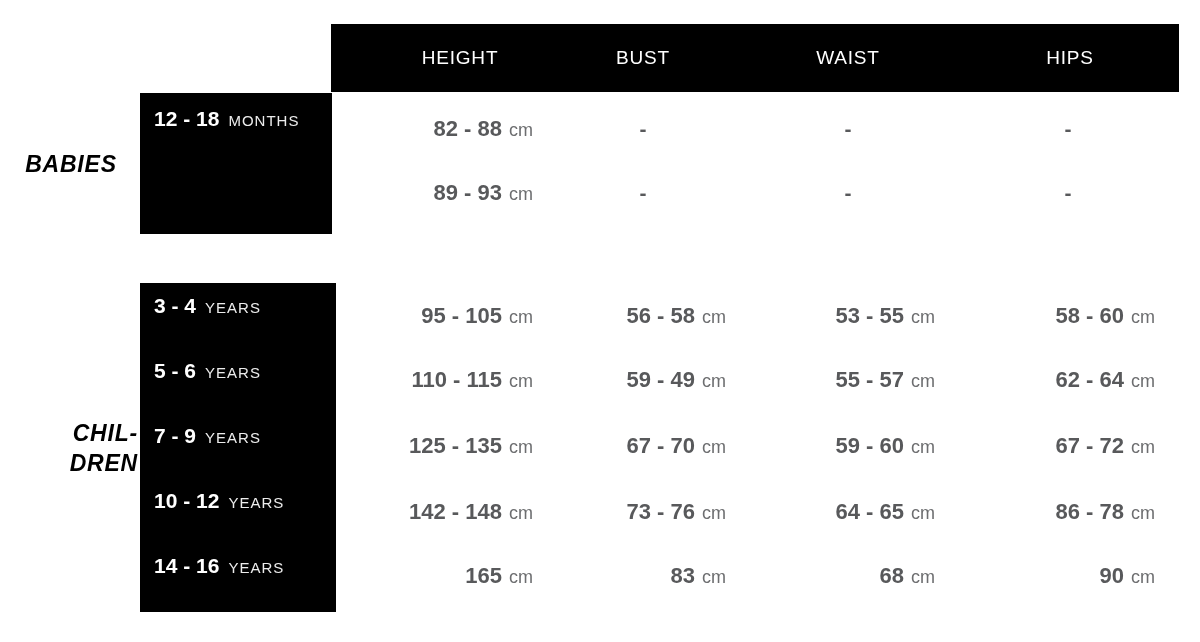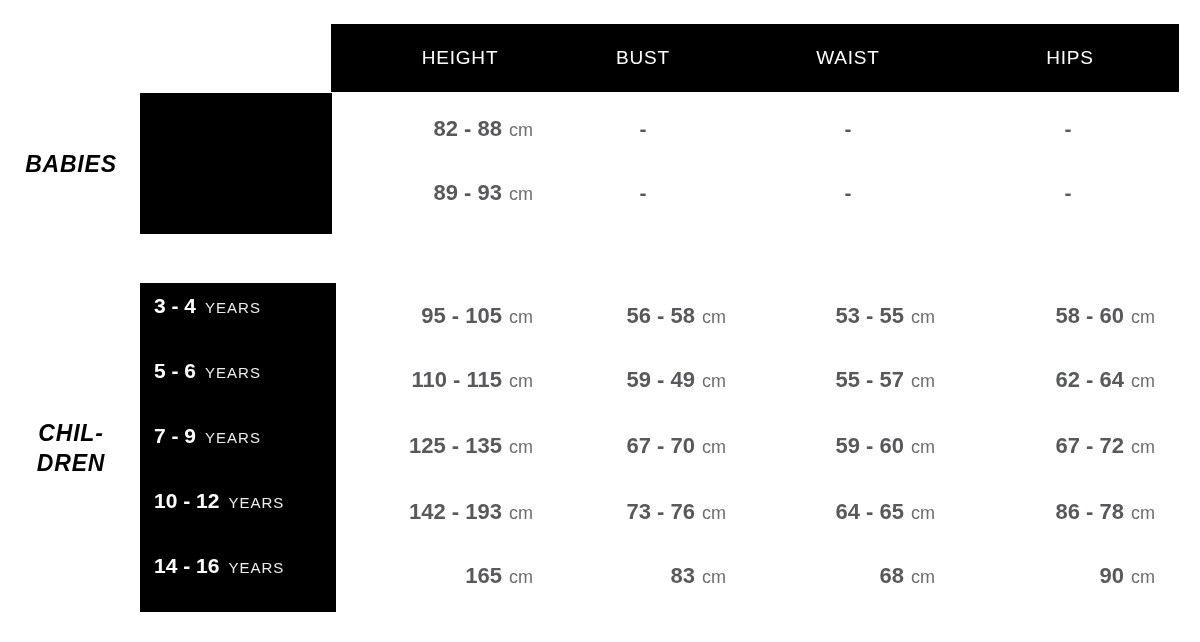--- a/index.html
+++ b/index.html
@@ -58,21 +58,21 @@
     justify-content: center; align-items: center;
     color: #000000;
     font-weight: bold;
     font-style: italic;
     font-size: 23px;
     letter-spacing: 0.8px;
     line-height: 30px;
     text-align: center;
   }
   .babies-label   { top: 93px;  height: 141px; }
-  .children-label { top: 283px; height: 329px; }
+  .children-label { top: 283px; height: 329px; align-items: flex-end; }
   
   .cell {
     position: absolute;
     height: 30px; line-height: 30px;
     white-space: nowrap;
   }
   .num  { color: #58595b; font-weight: bold; font-size: 22px; }
   .unit { color: #6d6e70; font-size: 18px; margin-left: 7px; }
   .col-height { right: 667px; }
   .col-bust   { right: 474px; }
@@ -106,20 +106,23 @@
     <div class="hcell hc-bust">BUST</div>
     <div class="hcell hc-waist">WAIST</div>
     <div class="hcell hc-hips">HIPS</div>
   </div>
 
   <div class="group-label babies-label">
     <span>BABIES</span>
   </div>
 
   <div class="black-box babies-box">
+    <div class="label-row lr-b1">
+      <span class="range">12 - 18</span><span class="age-unit">MONTHS</span>
+    </div>
   </div>
 
   <div class="group-label children-label">
     <span>CHIL-</span>
     <span>DREN</span>
   </div>
 
   <div class="black-box children-box">
     <div class="label-row lr-c1">
       <span class="range">3 - 4</span><span class="age-unit">YEARS</span>
@@ -185,21 +188,21 @@
     <span class="num">67 - 70</span><span class="unit">cm</span>
   </div>
   <div class="cell col-waist vr-c3">
     <span class="num">59 - 60</span><span class="unit">cm</span>
   </div>
   <div class="cell col-hips vr-c3">
     <span class="num">67 - 72</span><span class="unit">cm</span>
   </div>
 
   <div class="cell col-height vr-c4">
-    <span class="num">142 - 193</span><span class="unit">cm</span>
+    <span class="num">142 - 148</span><span class="unit">cm</span>
   </div>
   <div class="cell col-bust vr-c4">
     <span class="num">73 - 76</span><span class="unit">cm</span>
   </div>
   <div class="cell col-waist vr-c4">
     <span class="num">64 - 65</span><span class="unit">cm</span>
   </div>
   <div class="cell col-hips vr-c4">
     <span class="num">86 - 78</span><span class="unit">cm</span>
   </div>

